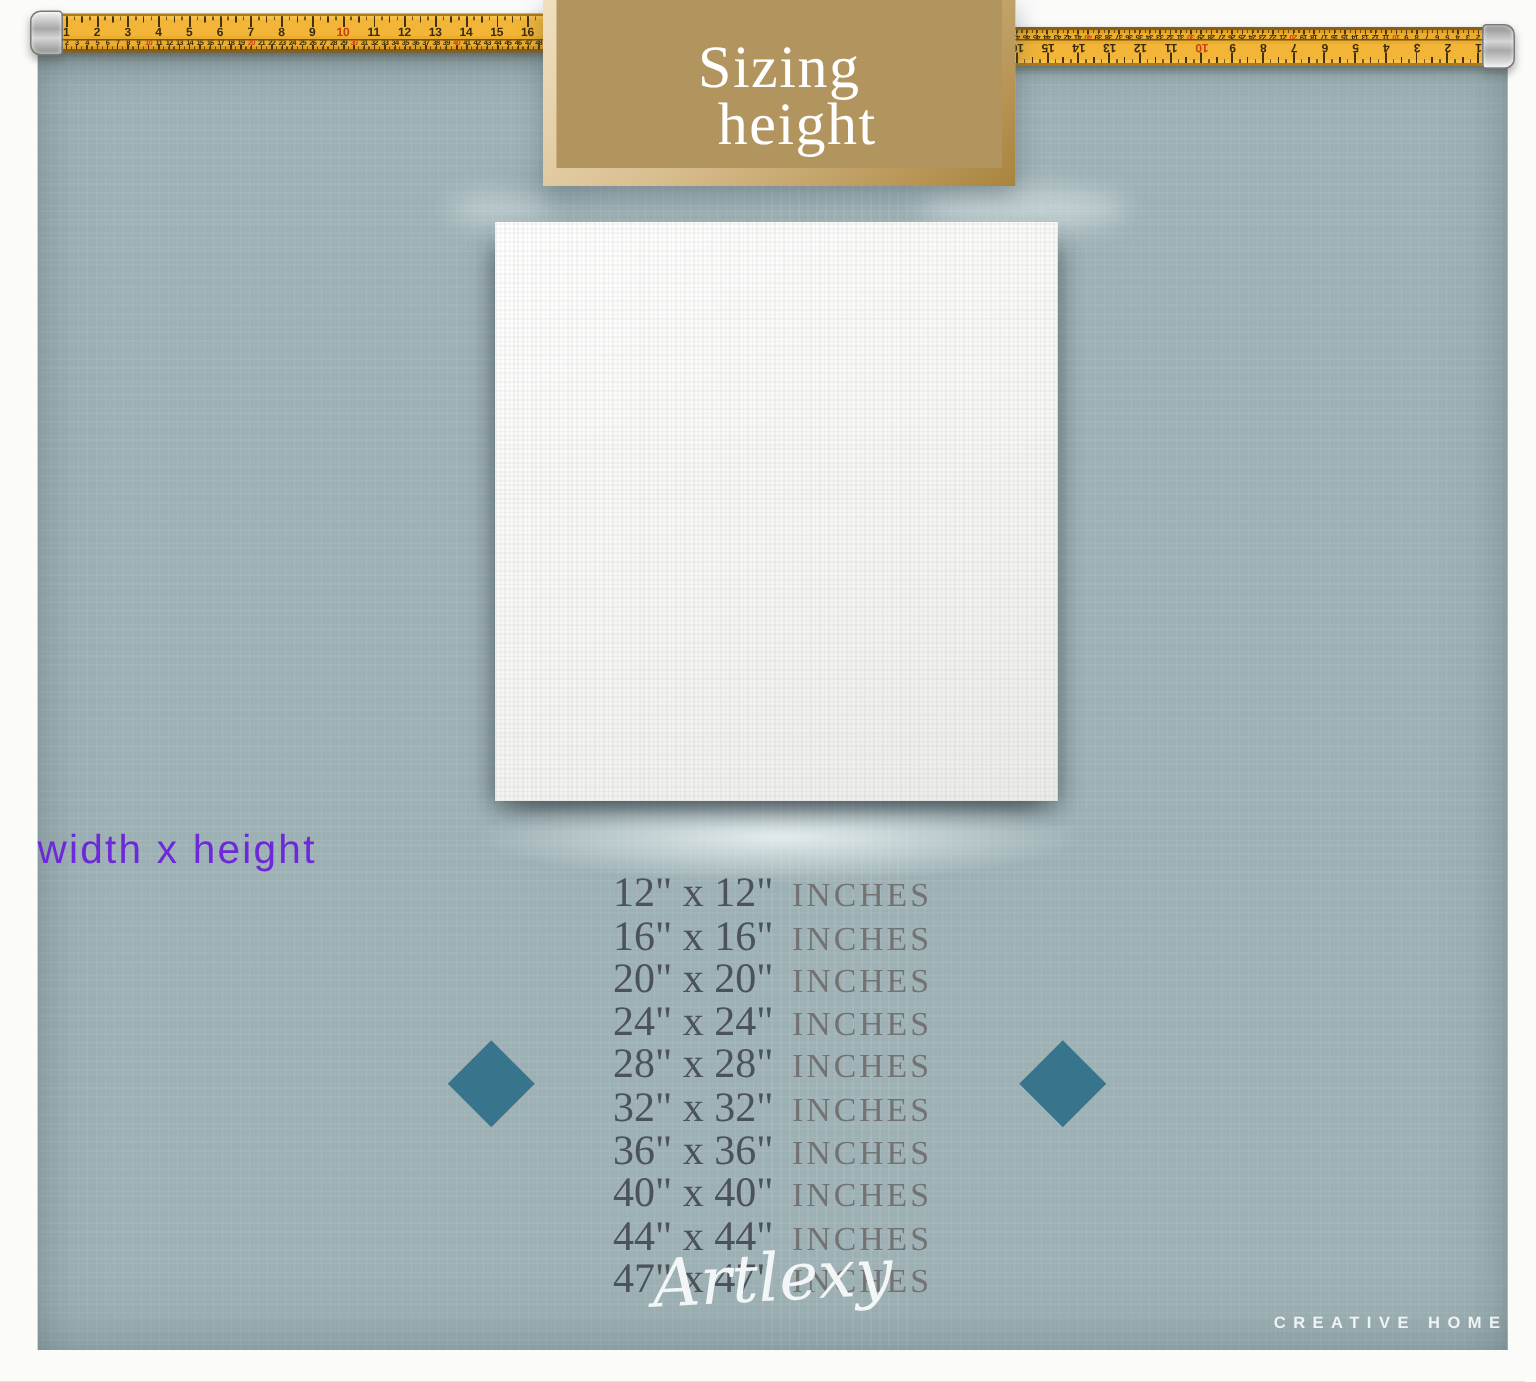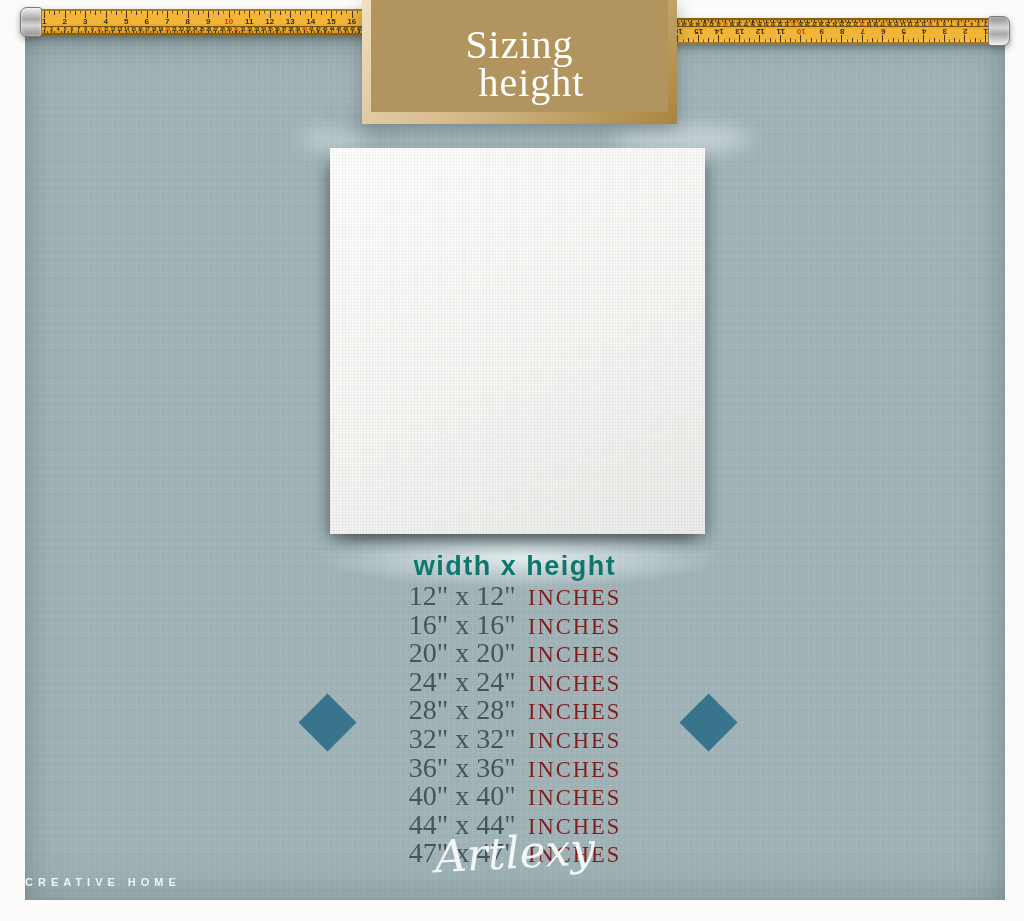--- a/index.html
+++ b/index.html
@@ -76,38 +76,38 @@
     background-color:#fafaf8;
     background-image:
       repeating-linear-gradient(90deg, rgba(176,178,172,.13) 0 1px, rgba(0,0,0,0) 1px 3px),
       repeating-linear-gradient(0deg, rgba(176,178,172,.11) 0 1px, rgba(0,0,0,0) 1px 3px),
       linear-gradient(155deg, #ffffff 0%, #f6f6f4 55%, #ebecea 100%);
     box-shadow:-9px 10px 14px -7px rgba(52,63,69,.55),
                 9px 10px 14px -7px rgba(52,63,69,.45),
                 0 8px 16px -4px rgba(52,63,69,.3)}
 
   
-  .wh-header{position:absolute;left:25px;top:551px;width:980px;text-align:center;
-    font-weight:700;font-size:27px;letter-spacing:1.5px;color:#0f766e}
+  .wh-header{position:absolute;left:25px;top:551px;width:980px;
+    font-weight:400;font-size:27px;letter-spacing:1.5px;color:#6d28d9}
   .size-list{position:absolute;left:25px;top:584px;width:980px;text-align:center}
   .size-row{line-height:24.6px;white-space:nowrap}
   .size-dim{font-family:"Liberation Serif",serif;font-size:28px;color:#4b525a}
   .size-unit{font-family:"Liberation Serif",serif;font-size:22.5px;letter-spacing:2px;
-    color:#7f1d1d;margin-left:8px}
+    color:#737373;margin-left:8px}
 
   
   .diamond{position:absolute;width:41px;height:41px;transform:rotate(45deg);background:#38748c}
   .diamond-left{left:307px;top:702px}
   .diamond-right{left:688px;top:702px}
 
   
   .logo{position:absolute;left:25px;top:830px;width:980px;text-align:center;
     font-family:"DejaVu Serif",serif;font-style:italic;font-size:44px;line-height:46px;
     color:#f3f6f6;transform:rotate(-3deg)}
-  .tagline{position:absolute;left:25px;top:876px;width:980px;text-align:left;
+  .tagline{position:absolute;left:25px;top:876px;width:980px;text-align:right;
     font-size:11px;font-weight:600;letter-spacing:5px;color:#eef3f3}
 </style>
 </head>
 <body>
 
 <div class="page">
 
   <div class="panel"></div>
 
   <div class="smoke smoke-1"></div>

